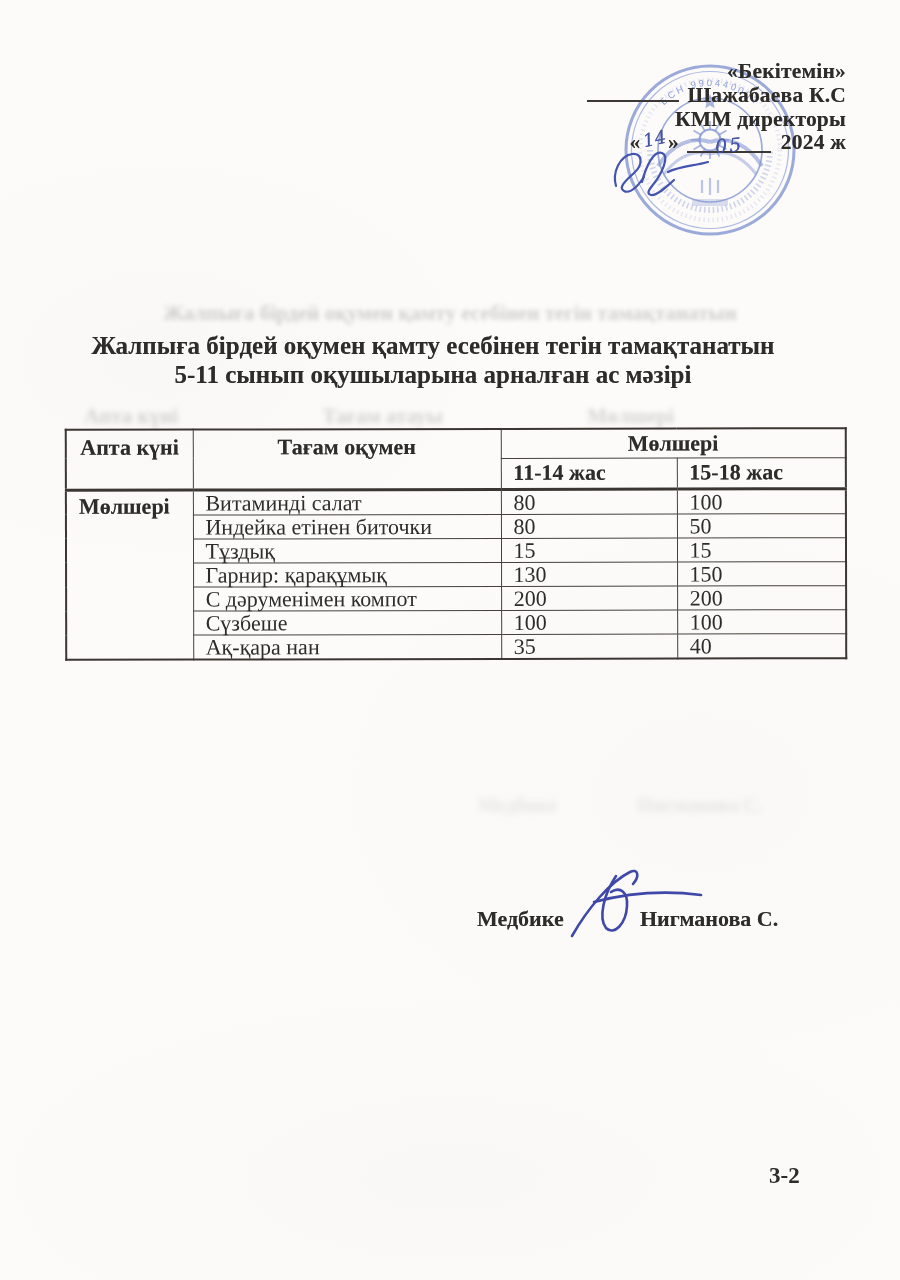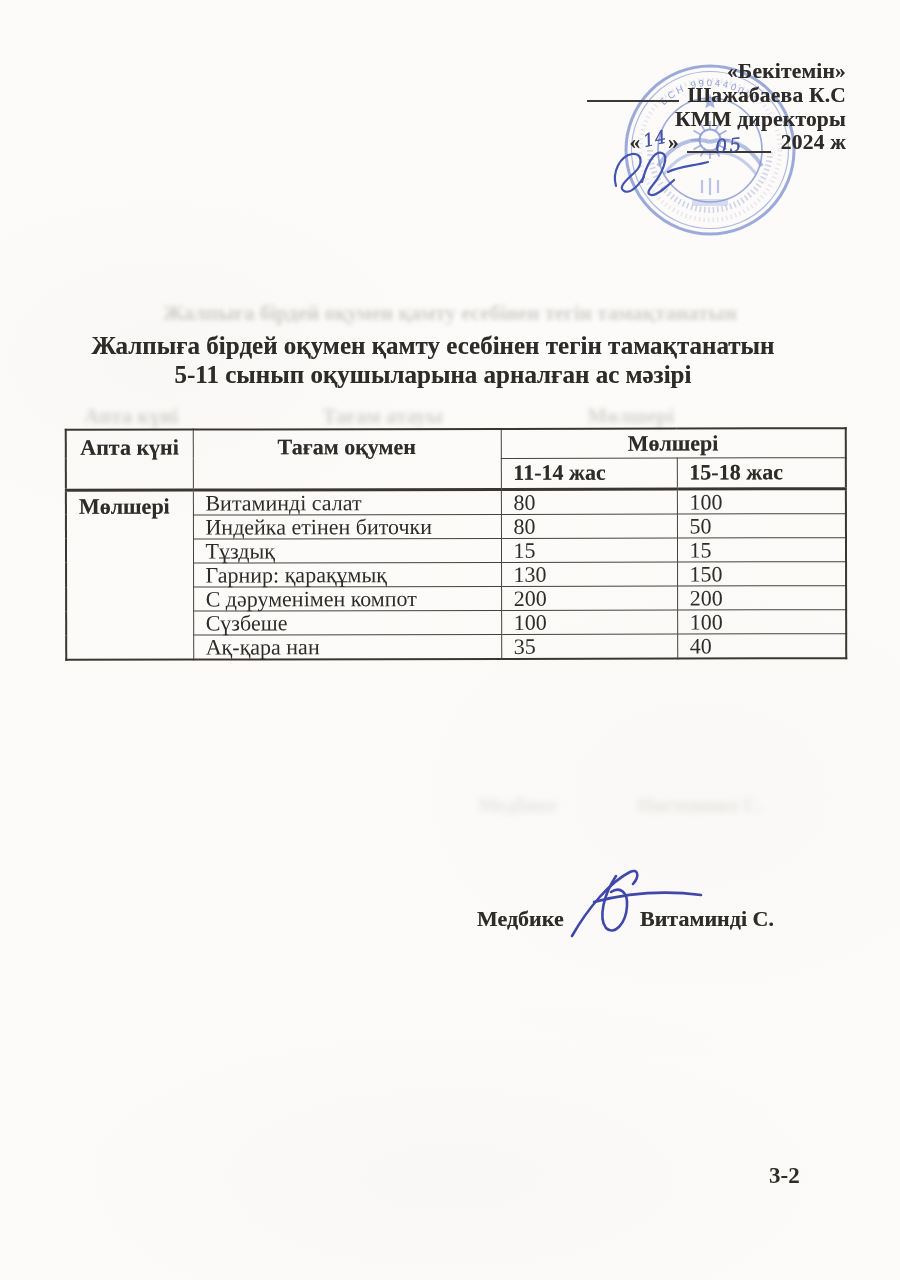--- a/index.html
+++ b/index.html
@@ -314,17 +314,17 @@
   </table>
 
   <div class="sig-role">Медбике</div>
   <svg class="ink-sig sig-nurse" viewBox="0 0 150 96">
     <g fill="none" stroke="#3f47a8" stroke-width="2.6" stroke-linecap="round">
       <path d="M14,76 C30,48 52,22 72,12 C80,8 82,16 75,24"></path>
       <path d="M58,16 C46,34 40,58 48,68 C56,76 68,64 69,46 C70,32 62,26 53,32"></path>
       <path d="M36,42 C70,33 105,30 143,35"></path>
     </g>
   </svg>
-  <div class="sig-name">Витаминді С.</div>
+  <div class="sig-name">Нигманова С.</div>
 
   <div class="page-num">3-2</div>
 
 </div>
 
 </body></html>

